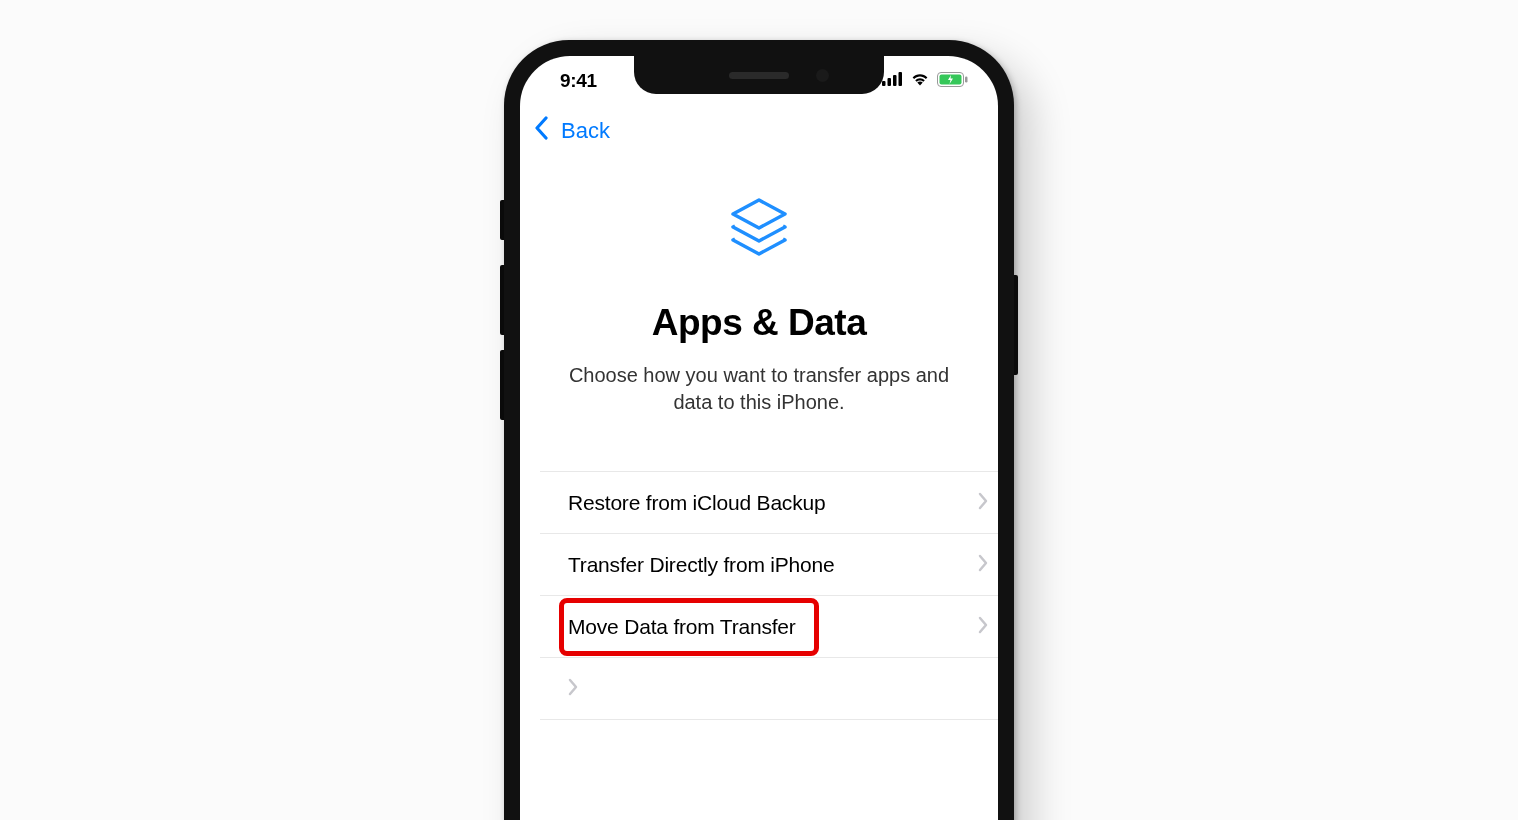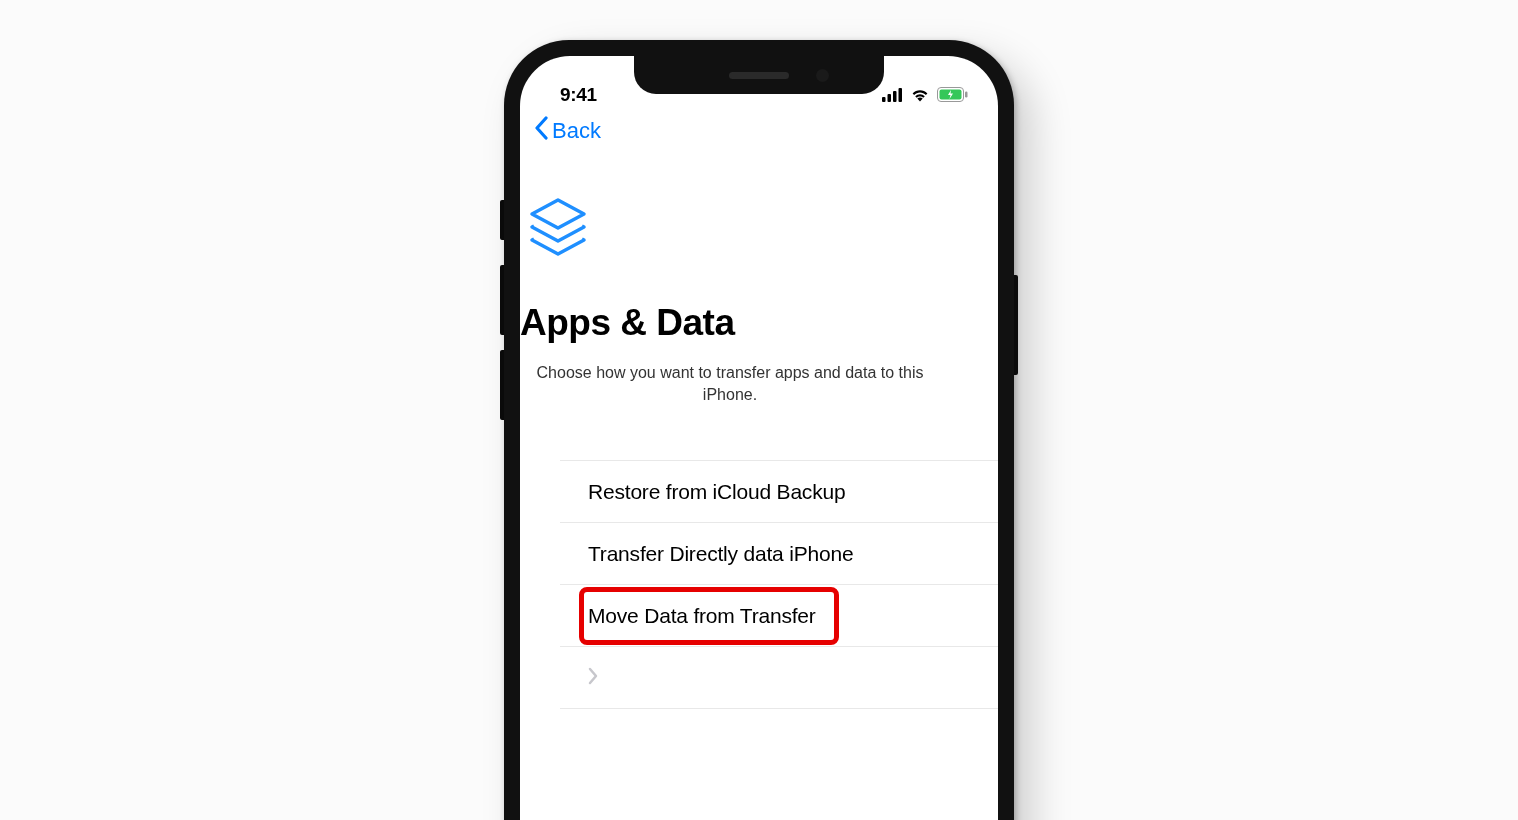--- a/index.html
+++ b/index.html
@@ -98,21 +98,21 @@
       height: 13px;
       background: #1a1a1a;
       border-radius: 50%;
       position: absolute;
       right: 55px;
     }
     .status-bar {
       height: 50px;
       display: flex;
       justify-content: space-between;
-      align-items: flex-end;
+      align-items: center;
       padding: 0 30px;
       font-weight: 600;
     }
     .status-time {
       font-size: 19px;
       color: #000;
       letter-spacing: -0.3px;
       padding-left: 10px;
     }
     .status-icons {
@@ -122,46 +122,47 @@
     }
     .nav-bar {
       height: 50px;
       display: flex;
       align-items: center;
       padding: 0 14px;
     }
     .back-button {
       display: flex;
       align-items: center;
-      gap: 3px;
+      gap: 12px;
       color: #007aff;
       font-size: 22px;
       cursor: pointer;
     }
     .chevron-left {
       display: inline-block;
     }
     .content {
       display: flex;
       flex-direction: column;
+      align-items: center;
       padding: 20px 0 0;
     }
     .stack-icon {
       margin-top: 18px;
       margin-bottom: 28px;
     }
     .page-title {
       font-size: 37px;
       font-weight: 700;
       color: #000;
       letter-spacing: -0.5px;
       margin-bottom: 18px;
     }
     .subtitle {
-      font-size: 16px;
+      font-size: 20px;
       color: #333;
       text-align: center;
       line-height: 1.35;
       max-width: 420px;
       margin-bottom: 55px;
     }
     .options-list {
       width: 100%;
       border-top: 1px solid #e8e8e8;
       margin-left: 40px;
@@ -268,21 +269,21 @@
       <div class="options-list">
         <div class="option-row">
           <span class="option-label">Restore from iCloud Backup</span>
           <span class="chevron-right">
             <svg width="10" height="18" viewBox="0 0 10 18">
                 <path d="M2 2 L8 9 L2 16" stroke="#c7c7cc" stroke-width="2.5" fill="none" stroke-linecap="round" stroke-linejoin="round"></path>
               </svg>
           </span>
         </div>
         <div class="option-row">
-          <span class="option-label">Transfer Directly data iPhone</span>
+          <span class="option-label">Transfer Directly from iPhone</span>
           <span class="chevron-right">
             <svg width="10" height="18" viewBox="0 0 10 18">
                 <path d="M2 2 L8 9 L2 16" stroke="#c7c7cc" stroke-width="2.5" fill="none" stroke-linecap="round" stroke-linejoin="round"></path>
               </svg>
           </span>
         </div>
         <div class="option-row">
           <span class="option-label">Move Data from Transfer</span>
           <span class="chevron-right">
             <svg width="10" height="18" viewBox="0 0 10 18">

